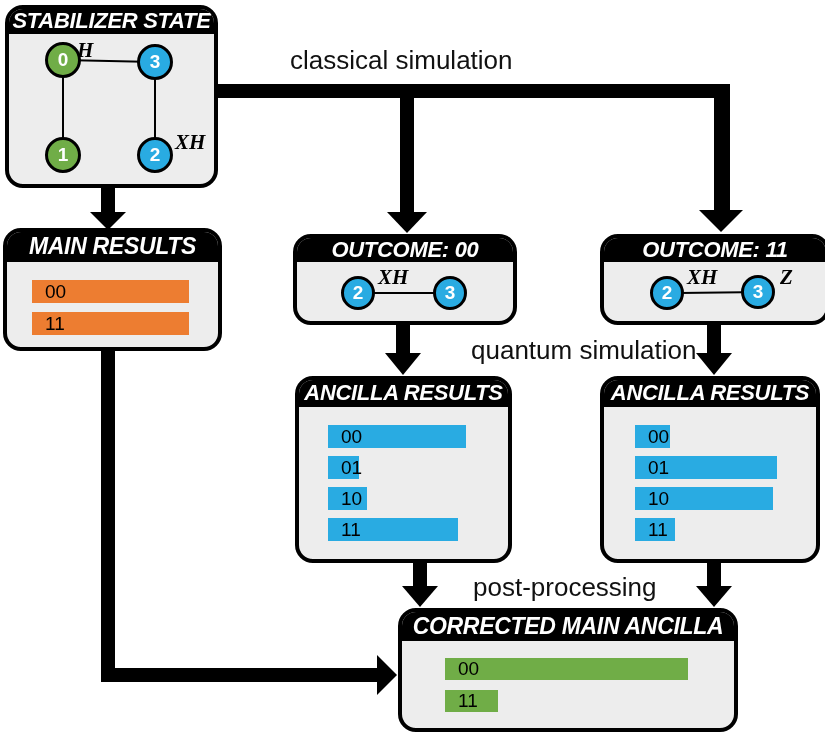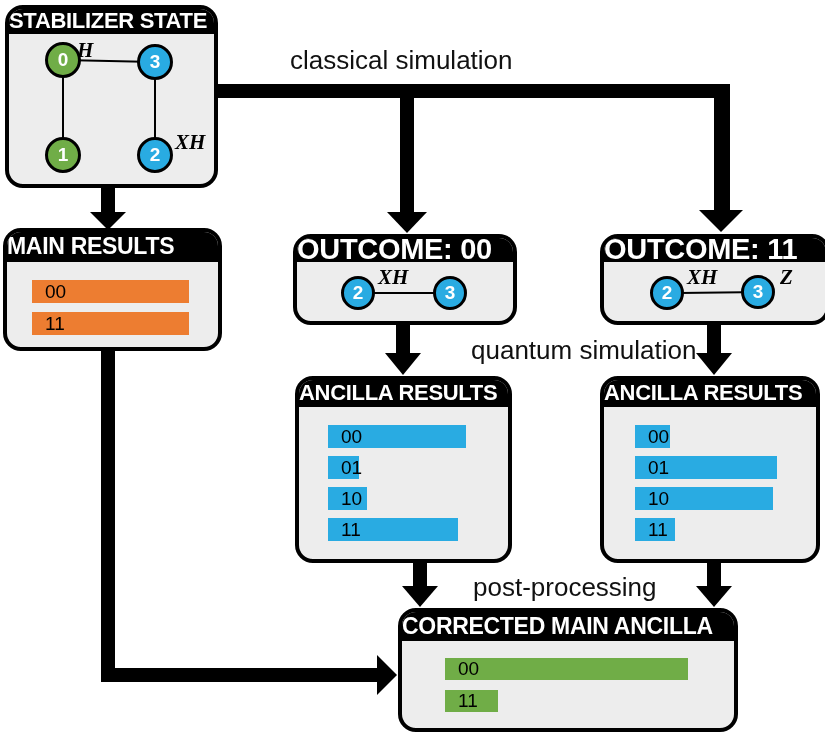--- a/index.html
+++ b/index.html
@@ -10,26 +10,27 @@
   .arrows { position:absolute; left:0; top:0; width:825px; height:734px; }
   .arrows * { fill: var(--arrow, #000); }
 
   .panel {
     position:absolute; box-sizing:border-box;
     border:4px solid #000; border-radius:18px;
     background: var(--panel_bg, #EDEDED); overflow:hidden;
   }
   .panel-header {
     background: var(--header_bg, #000); color: var(--header_text, #fff);
-    font-weight:bold; letter-spacing:-0.3px;
+    font-weight:bold; text-align:center; letter-spacing:-0.3px;
     white-space:nowrap;
+    font-style:italic;
   }
   #stabilizer .panel-header { height:25px; line-height:24px; font-size:22px; }
   #main-results .panel-header { height:30px; line-height:29px; font-size:23px; }
-  .outcome .panel-header { height:24px; line-height:23px; font-size:29px; }
+  .outcome .panel-header { height:24px; line-height:23px; font-size:22px; }
   .ancilla .panel-header { height:27px; line-height:26px; font-size:22px; }
   #corrected .panel-header { height:29px; line-height:28px; font-size:23px; }
 
   .graph { position:absolute; left:0; top:0; right:0; bottom:0; }
   .edges { position:absolute; left:0; top:0; width:100%; height:100%; }
   .edges line { stroke:#000; stroke-width:2; }
 
   .node {
     position:absolute; box-sizing:border-box;
     width:34px; height:34px; border:3px solid #000; border-radius:50%;

